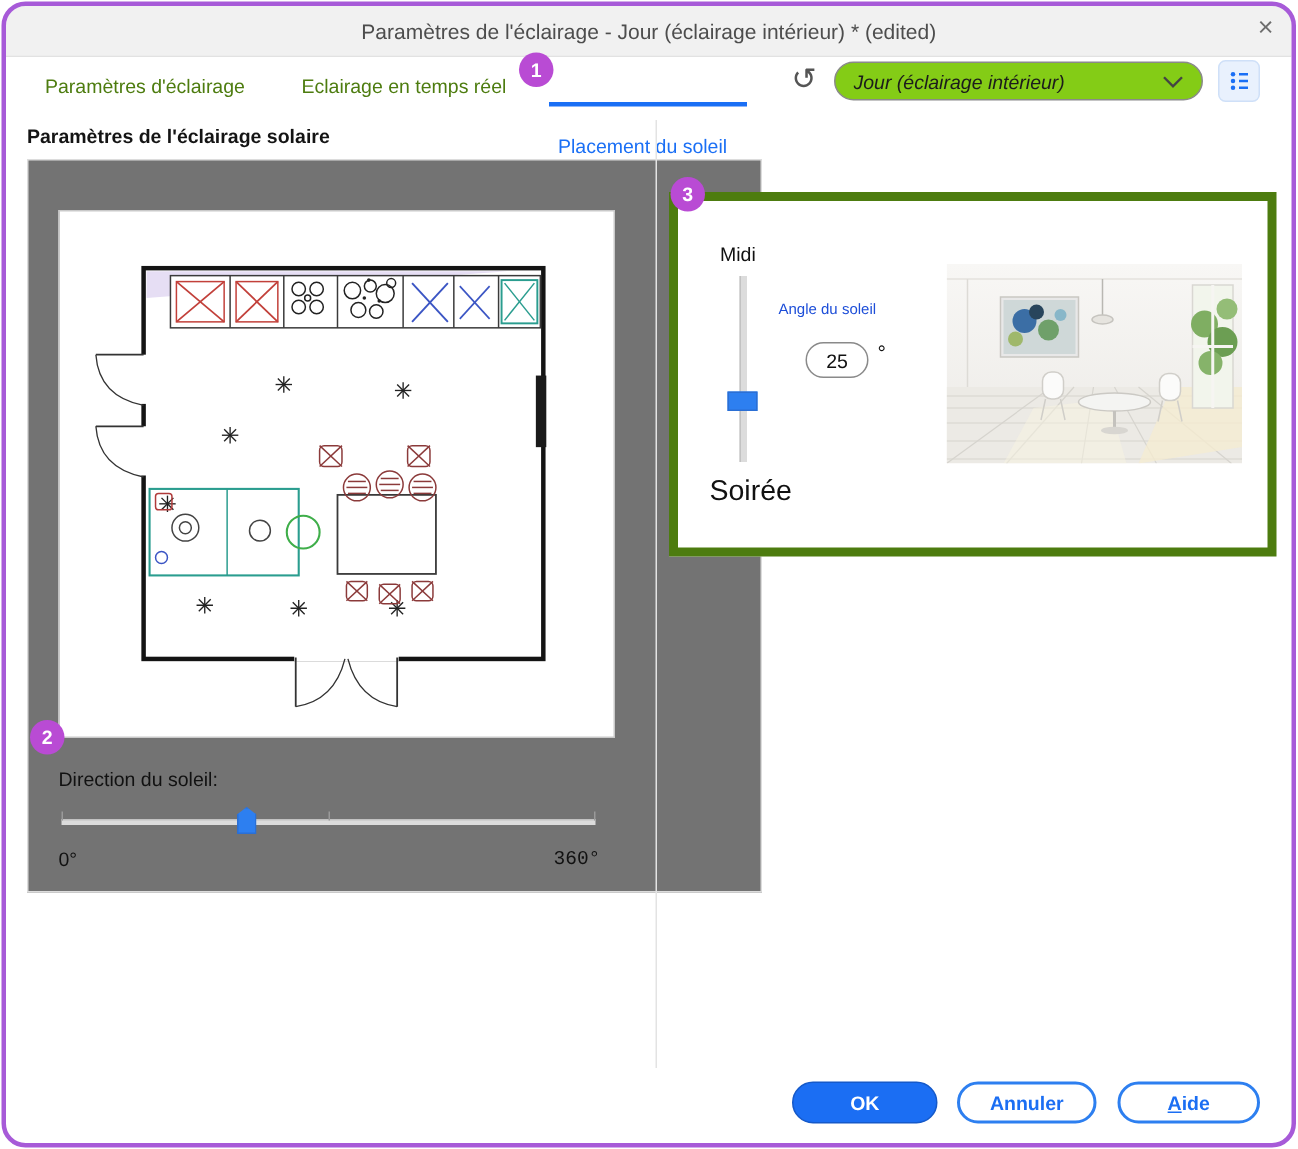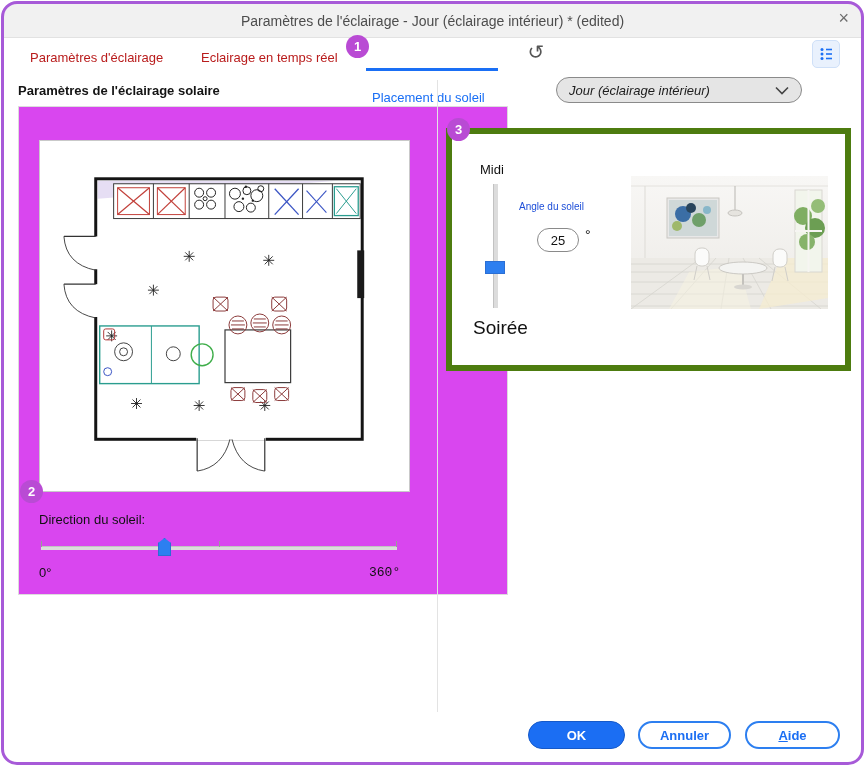--- a/index.html
+++ b/index.html
@@ -10,39 +10,39 @@
   
   .purple-frame{position:absolute;inset:1px;border:3px solid #a75ad8;border-radius:16px;
     z-index:60;pointer-events:none;}
   
   .titlebar{position:absolute;left:4px;right:4px;top:4px;height:33px;background:#f1f1f1;
     border-bottom:1px solid #e2e2e2;border-radius:12px 12px 0 0;display:flex;
     align-items:center;justify-content:center;}
   .title-text{font-size:14px;color:#4d4d4d;}
   .close-btn{position:absolute;right:16px;top:9px;font-size:18px;color:#6d6d6d;cursor:pointer;line-height:1;}
   
-  .tab{position:absolute;top:50px;font-size:13px;color:#b91c1c;cursor:pointer;white-space:nowrap;}
+  .tab{position:absolute;top:50px;font-size:13px;color:#4d7c0f;cursor:pointer;white-space:nowrap;}
   .tab.active{color:#1a6ff5;}
   .tab-underline{position:absolute;left:366px;top:68px;width:132px;height:3px;background:#1a6ff5;}
   
   .badge{position:absolute;width:23px;height:23px;border-radius:50%;background:#b94bd4;color:#fff;
     font-size:13px;font-weight:bold;display:flex;align-items:center;justify-content:center;z-index:20;}
   
   .history-btn{position:absolute;left:524px;top:40px;width:24px;height:24px;font-size:20px;color:#555;
     display:flex;align-items:center;justify-content:center;cursor:pointer;}
   .preset-select{position:absolute;left:556px;top:41px;width:246px;height:26px;border:1px solid #8a8a8a;
-    border-radius:13px;background:#e5e5e5;display:flex;align-items:center;padding:0 12px;box-sizing:border-box;
-    cursor:pointer;margin-top:36px;}
+    border-radius:13px;background:#84cc16;display:flex;align-items:center;padding:0 12px;box-sizing:border-box;
+    cursor:pointer;}
   .preset-select .val{font-size:13px;font-style:italic;color:#1c1c1c;flex:1;overflow:hidden;white-space:nowrap;}
   .kebab-btn{position:absolute;left:812px;top:40px;width:26px;height:26px;background:#e9f1fd;
     border:1px solid #cfe0f8;border-radius:5px;display:flex;align-items:center;justify-content:center;cursor:pointer;}
   
   .section-heading{position:absolute;left:18px;top:83px;font-size:13px;font-weight:bold;color:#141414;}
   .left-panel{position:absolute;left:18px;top:106px;width:490px;height:489px;border:1px solid #dcdcdc;
-    background:#d946ef;box-sizing:border-box;}
+    background:#737373;box-sizing:border-box;}
   .plan-box{position:absolute;left:20px;top:33px;width:371px;height:352px;border:1px solid #c9c9c9;
     box-sizing:border-box;background:#fff;}
   .plan-box svg{display:block;width:100%;height:100%;}
   .direction-label{position:absolute;left:20px;top:405px;font-size:13px;color:#111;}
   .hslider{position:absolute;left:22px;top:431px;width:356px;height:18px;cursor:pointer;}
   .hslider .track{position:absolute;left:0;right:0;top:8px;height:3px;background:#dcdcdc;
     border-top:1px solid #c2c2c2;}
   .hslider .tick{position:absolute;top:3px;width:1px;height:6px;background:#9a9a9a;}
   .hslider .thumb{position:absolute;left:117px;top:0;width:13px;height:18px;background:#2d7ff0;
     border:1px solid #2b6fd4;box-sizing:border-box;

